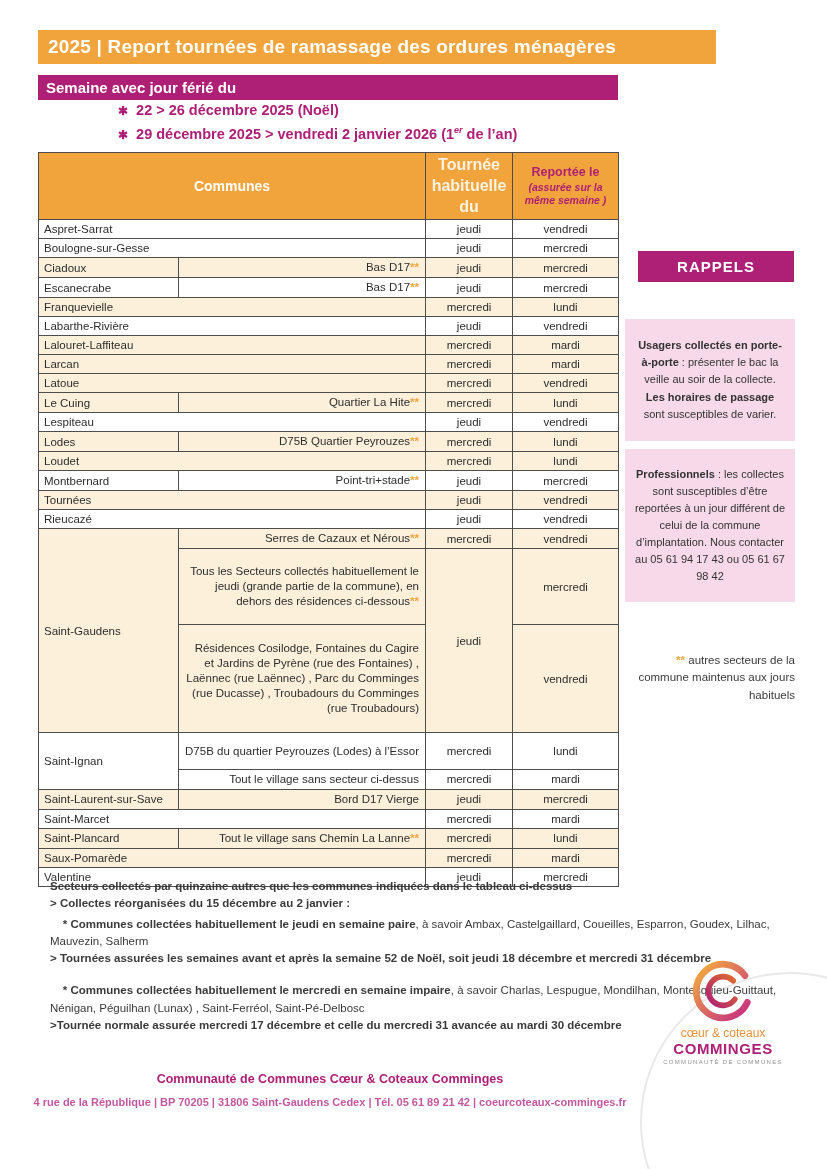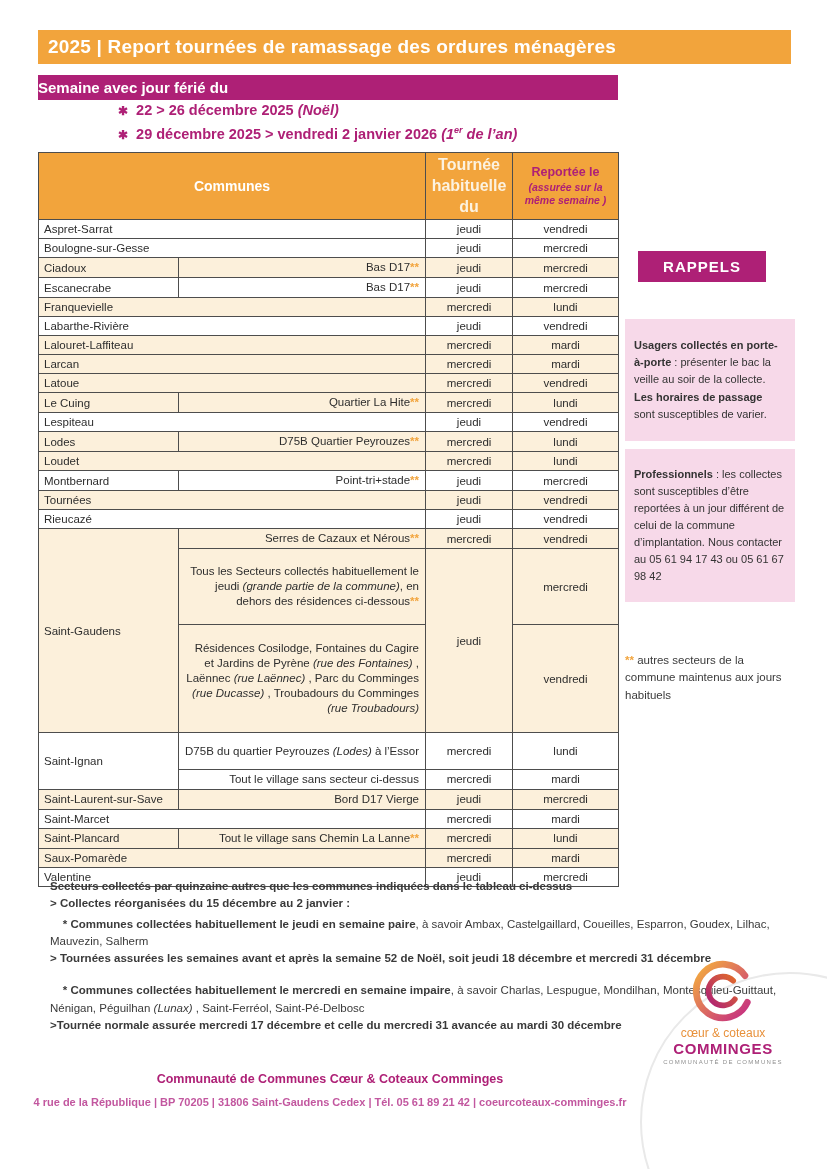--- a/index.html
+++ b/index.html
@@ -9,28 +9,28 @@
     --cream:#FCF0DB;
     --pink:#F7D9E9;
     --text:#3A3A3A;
   }
   *{margin:0;padding:0;box-sizing:border-box;}
   html,body{background:#fff;}
   body{width:827px;height:1169px;font-family:"Liberation Sans",sans-serif;}
   .page{position:relative;width:827px;height:1169px;background:#fff;overflow:hidden;}
 
   .seg-b{font-weight:700;}
-  .seg-i{font-style:italic;}
+  .seg-i{}
   .seg-star{color:var(--orange);font-weight:700;}
   .seg-sup{font-style:italic;vertical-align:super;font-size:0.62em;}
 
-  .title-bar{position:absolute;left:38px;top:30px;width:753px;height:34px;background:var(--orange);
+  .title-bar{position:absolute;left:38px;top:30px;width:678px;height:34px;background:var(--orange);
     color:#fff;font-weight:700;font-size:19px;display:flex;align-items:center;padding-left:10px;letter-spacing:0.2px;}
   .subtitle-bar{position:absolute;left:38px;top:75px;width:580px;height:25px;background:var(--magenta);
-    color:#fff;font-weight:700;font-size:15px;display:flex;align-items:center;}
+    color:#fff;font-weight:700;font-size:15px;display:flex;align-items:center;padding-left:8px;}
 
   .bullets{position:absolute;left:118px;top:102px;}
   .bullet{display:flex;align-items:baseline;gap:8px;color:var(--magenta);font-weight:700;font-size:14.5px;margin-bottom:7px;}
   .bullet .star{font-size:12px;}
 
   table.schedule{position:absolute;left:38px;top:152px;width:580px;border-collapse:collapse;table-layout:fixed;
     border:1.5px solid #3a3a3a;}
   table.schedule th,table.schedule td{border:1px solid #4d4d4d;}
   thead tr{height:57px;}
   thead th{background:var(--orange);text-align:center;vertical-align:middle;padding:2px;}
@@ -38,27 +38,27 @@
   .th-tournee{color:#FCF2E0;font-size:16px;font-weight:700;line-height:1.3;}
   .th-reportee{color:var(--magenta);font-size:12.5px;font-weight:700;line-height:1.25;}
   .th-reportee-sub{display:block;font-style:italic;font-size:10.5px;font-weight:700;}
   tbody tr{height:19px;}
   tbody td{font-size:11.5px;color:#2d2d2d;padding:1px 5px;vertical-align:middle;background:#fff;}
   tbody tr.shaded td{background:var(--cream);}
   td.commune{text-align:left;}
   td.sector{text-align:right;line-height:1.3;padding:2px 6px;}
   td.day{text-align:center;}
 
-  .rappels-bar{position:absolute;left:638px;top:251px;width:128px;height:31px;background:var(--magenta);
+  .rappels-bar{position:absolute;left:638px;top:251px;width:156px;height:31px;background:var(--magenta);
     color:#fff;font-weight:700;font-size:15px;letter-spacing:1px;display:flex;align-items:center;justify-content:center;}
   .pink-box{position:absolute;left:625px;width:170px;background:var(--pink);color:#333;
-    font-size:11px;line-height:1.55;text-align:left;display:flex;align-items:center;justify-content:center;padding:8px 9px;}
+    font-size:11px;line-height:1.55;text-align:center;display:flex;align-items:center;justify-content:center;padding:8px 9px;}
   .box1{top:319px;height:122px;}
   .box2{top:449px;height:153px;}
-  .star-note{position:absolute;left:625px;top:652px;width:170px;text-align:left;font-size:11.5px;color:#3a3a3a;line-height:1.5;}
+  .star-note{position:absolute;left:625px;top:652px;width:170px;text-align:right;font-size:11.5px;color:#3a3a3a;line-height:1.5;}
 
   .bg-circle{position:absolute;left:640px;top:972px;width:300px;height:300px;border:2px solid #e9e9e9;border-radius:50%;}
 
   .footnotes{position:absolute;left:50px;top:878px;width:752px;font-size:11.5px;color:var(--text);line-height:1.5;}
   .footnotes p{margin:0;}
   .footnotes p:nth-of-type(3){margin-top:3px;}
   .footnotes p:nth-of-type(5){margin-top:15px;}
 
   .footer{position:absolute;left:0;top:1072px;width:660px;text-align:center;}
   .footer-org{color:var(--magenta);font-weight:700;font-size:12.5px;}

